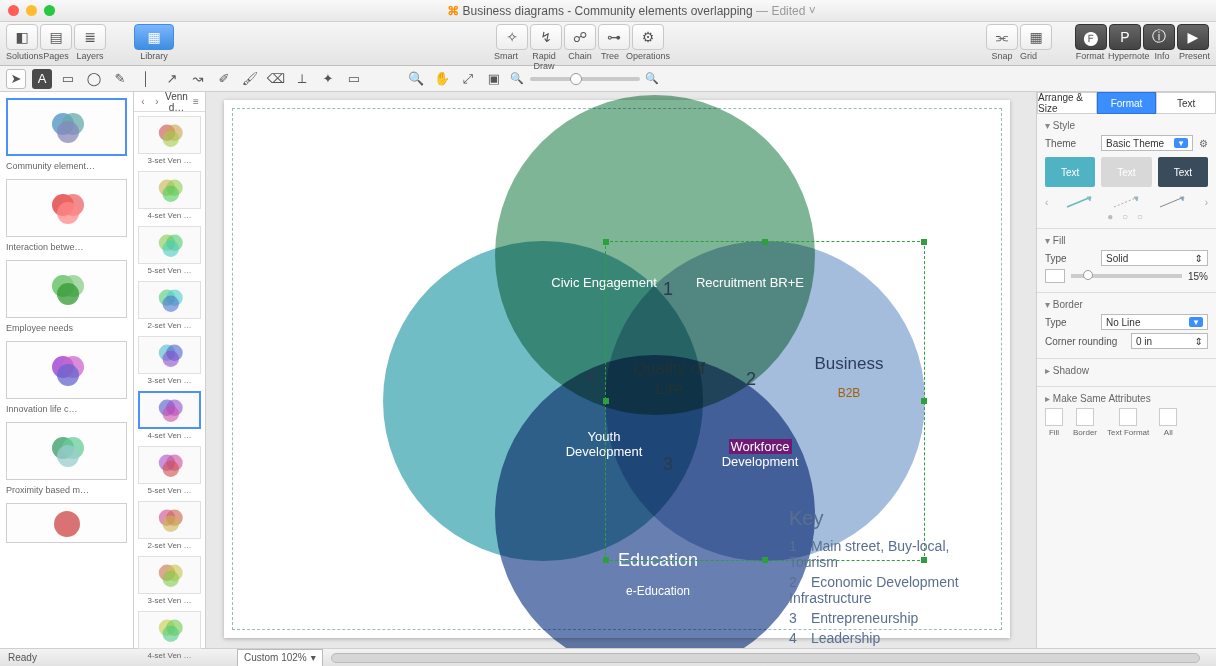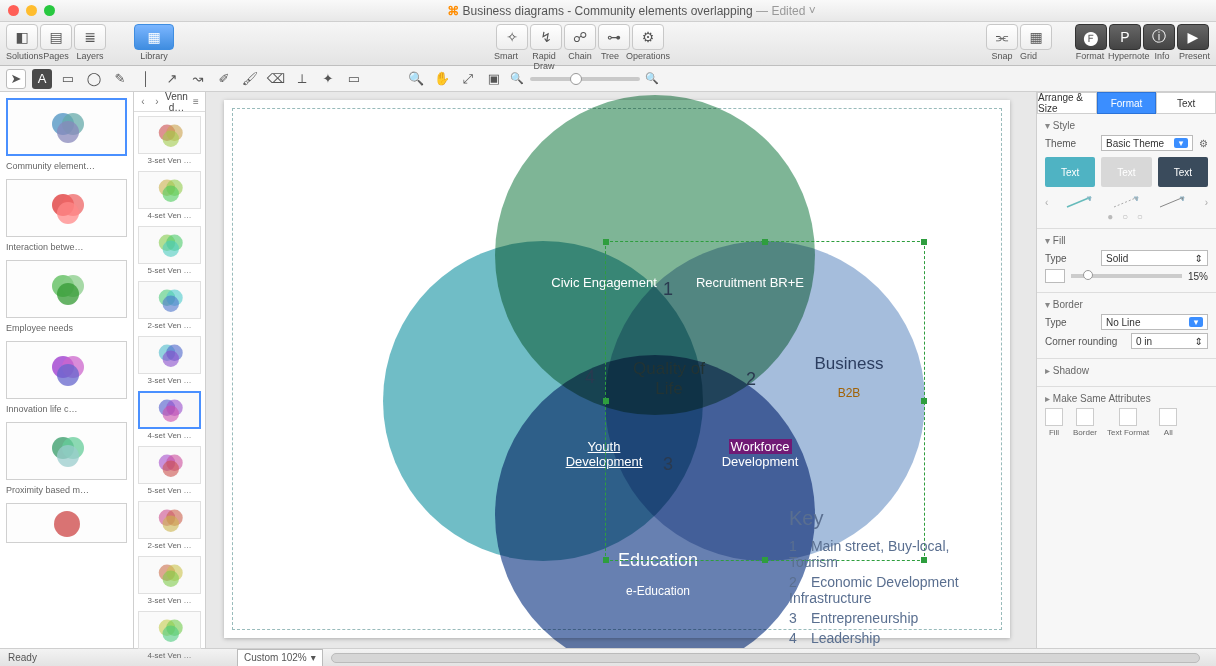--- a/index.html
+++ b/index.html
@@ -68,21 +68,21 @@
   .lbl-gov { left:330px; top:50px; width:190px; }
   .lbl-edu { left:330px; top:440px; width:190px; color:#fff;}
   .lbl-com { left:190px; top:222px; width:150px; }
   .lbl-biz { left:556px; top:244px; width:120px; color:#526; color:#445;}
   .lbl-biz *{color:#334660;}
   .sub { display:block; font-size:12px; margin-top:12px; }
 
   .ov { position:absolute; color:#fff; font-size:13px; text-align:center; }
   .ov-civic { left:316px; top:166px; width:110px; }
   .ov-recr  { left:462px; top:166px; width:110px; }
-  .ov-youth { left:316px; top:330px; width:110px;text-decoration:underline; }
+  .ov-youth { left:316px; top:320px; width:110px; }
   .ov-work  { left:462px; top:330px; width:130px; }
   .ov-work .hl { background:#701a75; padding:0 2px; }
 
   .num { position:absolute; font-size:18px; color:#2a3a50; font-weight:500;}
   .n1 { left:430px; top:170px;} .n2 { left:513px; top:260px;}
   .n3 { left:430px; top:345px;} .n4 { left:352px; top:258px;}
   .center { position:absolute; left:386px; top:250px; width:100px; text-align:center; font-size:17px; color:#233; }
 
   
   .sel-box { position:absolute; border:1px dashed #2e9e3e; }

